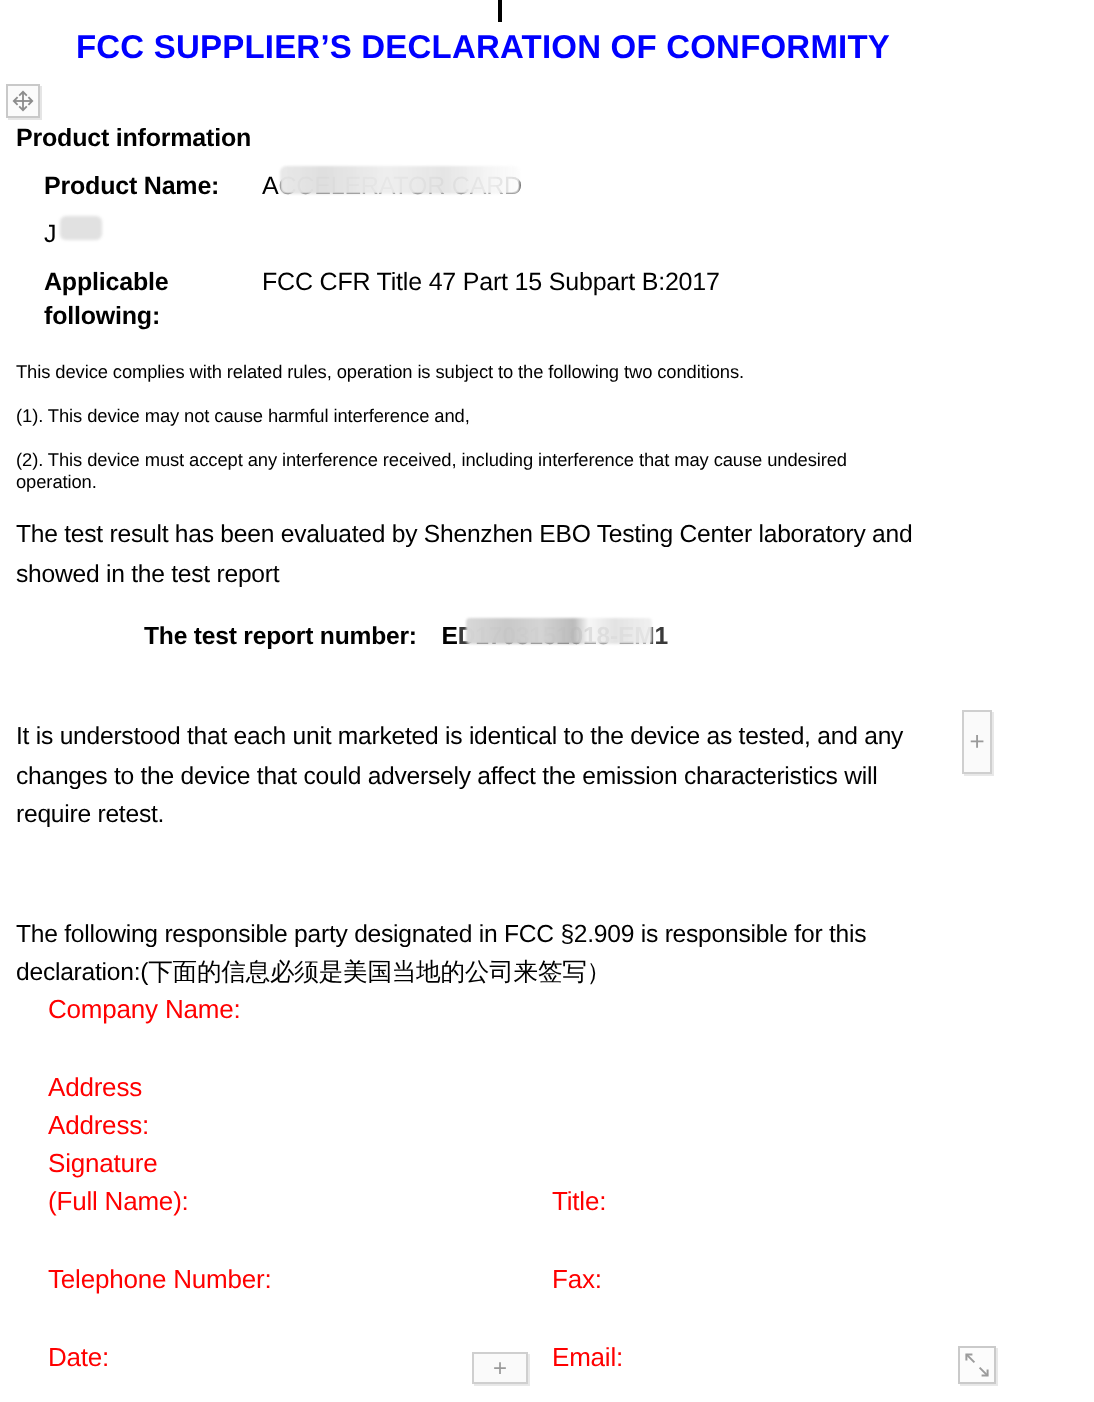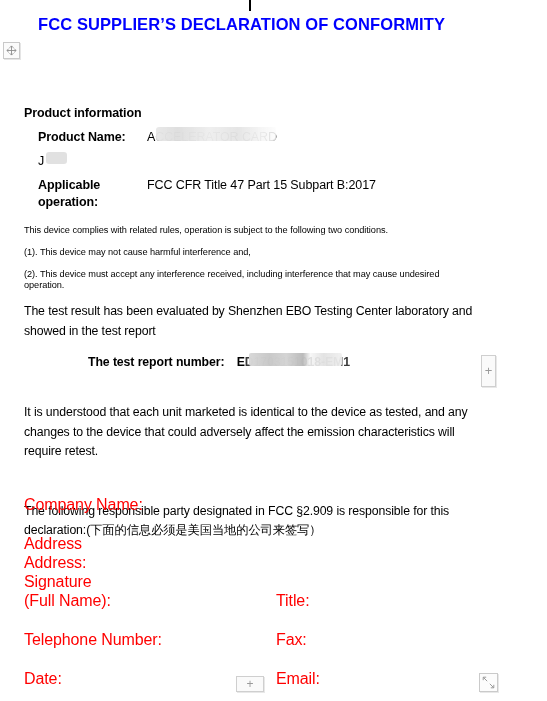--- a/index.html
+++ b/index.html
@@ -51,24 +51,23 @@
     box-sizing: border-box;
     border: 1px solid #c9c9c9;
     background: #fbfbfb;
     box-shadow: 1px 1px 0 rgba(0,0,0,0.10);
   }
   #move-handle svg { display:block; margin: 2px auto 0; }
 
   
   #content {
     position: absolute;
-    left: 24px;
+    left: 8px;
     top: 62px;
     width: 455px;
-    margin-top: 44px;
   }
 
   .section-head {
     font-weight: bold;
     font-size: 12.5px;
     margin: 0 0 9px 0;
     letter-spacing: -0.1px;
   }
 
   
@@ -165,21 +164,21 @@
 
   .cn-red { color: #000000; }
 
   
   #sig-form {
     position: absolute;
     left: 24px;
     top: 495px;
     width: 455px;
     color: #ff0000;
-    font-size: 16px;
+    font-size: 13px;
     letter-spacing: -0.1px;
   }
   .sig-row {
     position: relative;
     height: 19.3px;
     line-height: 19.3px;
   }
   .sig-right {
     position: absolute;
     left: 252px;
@@ -256,21 +255,21 @@
     <div class="prod-value">
       <span>J</span>
       <span class="redact r-brand"></span>
     </div>
   </div>
 
 
   <div class="prod-row">
     <div class="prod-label">
       <span>Applicable</span><br>
-      <span>operation:</span>
+      <span>following:</span>
     </div>
     <div class="prod-value">FCC CFR Title 47 Part 15 Subpart B:2017</div>
   </div>
 
   <p class="fine" id="fine-intro">This device complies with related rules, operation is subject to the following two conditions.</p>
 
   <p class="fine">(1). This device may not cause harmful interference and,</p>
 
   <p class="fine">(2). This device must accept any interference received, including interference that may cause undesired operation.</p>
 

